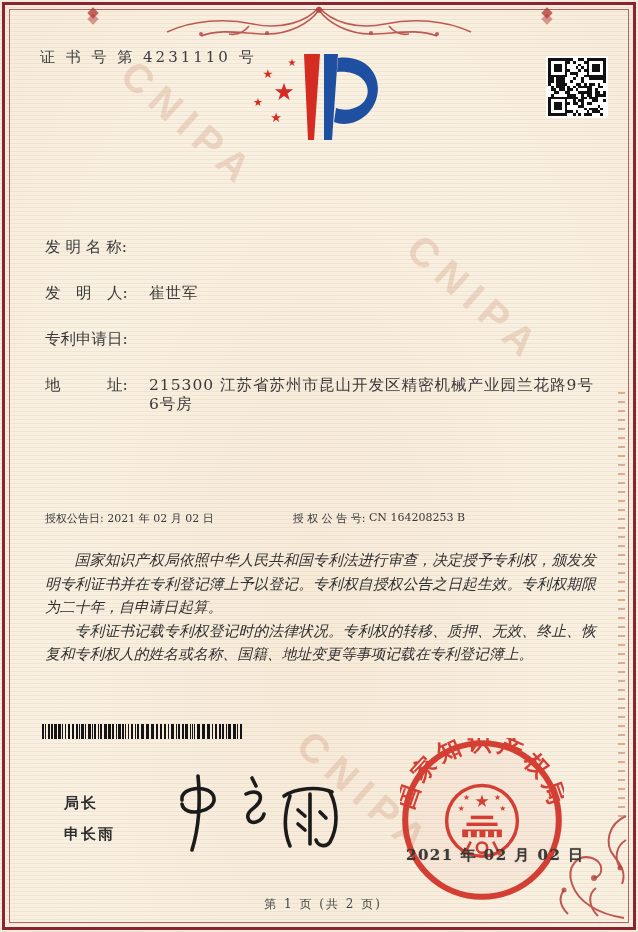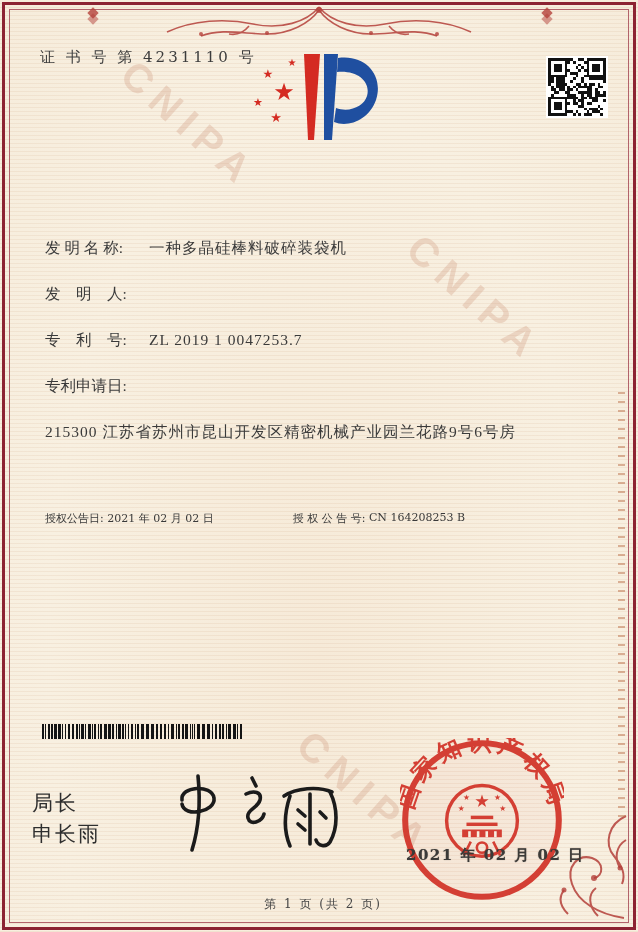--- a/index.html
+++ b/index.html
@@ -21,31 +21,31 @@
     background:repeating-linear-gradient(0deg,#c07a55 0 2px,rgba(0,0,0,0) 2px 9px);}
   .wm{position:absolute;font-family:"Liberation Sans",sans-serif;font-weight:bold;font-size:40px;
     color:rgba(205,150,122,.30);letter-spacing:9px;transform:rotate(42deg);transform-origin:left top;white-space:nowrap;}
   .cert-no{position:absolute;left:40px;top:48px;font-size:15px;letter-spacing:3px;color:#3c3c3c;}
   .qr{position:absolute;left:546px;top:56px;width:58px;height:58px;background:#fff;padding:2px;}
   .qr svg{width:100%;height:100%;display:block;}
   .logo{position:absolute;left:246px;top:50px;}
   .title{position:absolute;left:0;right:0;top:146px;text-align:center;font-size:34px;font-weight:bold;
     letter-spacing:16px;color:#1c1c1c;text-indent:16px;}
   .fields{position:absolute;left:45px;right:40px;top:238px;font-size:15.5px;color:#3a3a3a;}
-  .f-row{display:flex;margin-bottom:27px;line-height:19px;font-family:Liberation Serif, serif;}
+  .f-row{display:flex;margin-bottom:27px;line-height:19px;}
   .f-label{flex:none;min-width:104px;white-space:pre;}
   .f-value{flex:1;letter-spacing:1px;}
   .grant-row{position:absolute;left:45px;top:511px;font-size:11px;color:#3a3a3a;display:flex;white-space:pre;}
   .grant-right{margin-left:79px;}
   .paras{position:absolute;left:45px;right:42px;top:548px;font-size:14.8px;line-height:23.5px;
     color:#2f2f2f;text-align:justify;font-style:italic;}
   .paras p{margin:0;text-indent:2em;}
   .barcode{position:absolute;left:42px;top:724px;width:205px;height:15px;}
   .barcode i{position:absolute;top:0;bottom:0;background:#141414;}
-  .signer{position:absolute;left:32px;top:788px;font-size:21px;color:#2e2e2e;line-height:31px;letter-spacing:2px;}
+  .signer{position:absolute;left:64px;top:788px;font-size:15px;color:#2e2e2e;line-height:31px;letter-spacing:2px;font-weight:bold;}
   .signature{position:absolute;left:160px;top:770px;}
   .seal{position:absolute;left:400px;top:738px;width:164px;height:164px;opacity:.94;}
   .seal-date{position:absolute;left:406px;top:846px;font-size:15px;font-weight:bold;color:#3b3a38;
     letter-spacing:1.5px;white-space:nowrap;text-shadow:0 0 1px rgba(60,50,40,.5);}
   .footer{position:absolute;left:0;right:0;top:896px;text-align:center;font-size:12px;color:#444;letter-spacing:2px;padding-left:8px;}
 </style>
 </head>
 <body>
 
 <div class="page">
@@ -354,42 +354,43 @@
     <g fill="#1f4fa0">
       <polygon points="78,4 92,4 86,90 78,90"></polygon>
       <path d="M92,8 C120,4 138,26 130,50 C123,70 102,78 88,72 L90,58 C104,63 118,56 121,46 C125,32 112,20 91,22 Z"></path>
     </g>
   </svg>
 
 
   <div class="fields">
     <div class="f-row">
       <span class="f-label">发 明 名 称: </span>
-      <span class="f-value">一种多晶硅棒料破碎装袋机</span>
     </div>
     <div class="f-row">
       <span class="f-label">发　明　人: </span>
-    </div>
-    <div class="f-row">
-      <span class="f-label">专　利　号: </span>
-      <span class="f-value">ZL 2019 1 0047253.7</span>
+      <span class="f-value">崔世军</span>
     </div>
     <div class="f-row">
       <span class="f-label">专利申请日: </span>
     </div>
     <div class="f-row">
+      <span class="f-label">地　　　址: </span>
       <span class="f-value">215300 江苏省苏州市昆山开发区精密机械产业园兰花路9号6号房</span>
     </div>
   </div>
 
   <div class="grant-row">
     <span>授权公告日: </span><span>2021 年 02 月 02 日</span>
     <span class="grant-right">授 权 公 告 号: </span><span>CN 164208253 B</span>
   </div>
 
+  <div class="paras">
+    <p>国家知识产权局依照中华人民共和国专利法进行审查，决定授予专利权，颁发发明专利证书并在专利登记簿上予以登记。专利权自授权公告之日起生效。专利权期限为二十年，自申请日起算。</p>
+    <p>专利证书记载专利权登记时的法律状况。专利权的转移、质押、无效、终止、恢复和专利权人的姓名或名称、国籍、地址变更等事项记载在专利登记簿上。</p>
+  </div>
 
   <div class="barcode">
       <i style="left: 0px; width: 2px;"></i>
       <i style="left: 3px; width: 1px;"></i>
       <i style="left: 6px; width: 2px;"></i>
       <i style="left: 9px; width: 2px;"></i>
       <i style="left: 12px; width: 3px;"></i>
       <i style="left: 16px; width: 3px;"></i>
       <i style="left: 20px; width: 1px;"></i>
       <i style="left: 23px; width: 1px;"></i>

